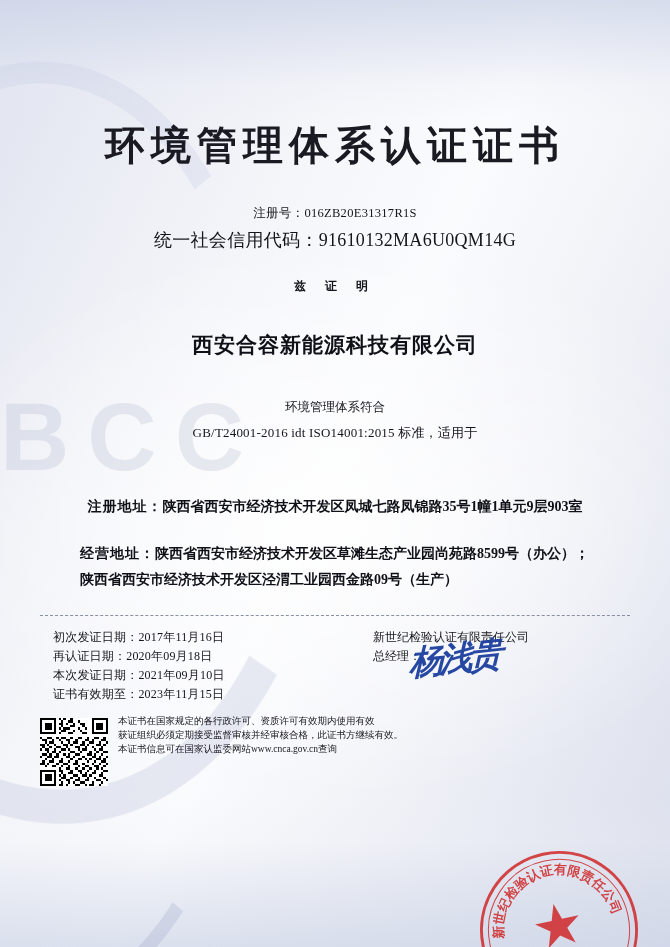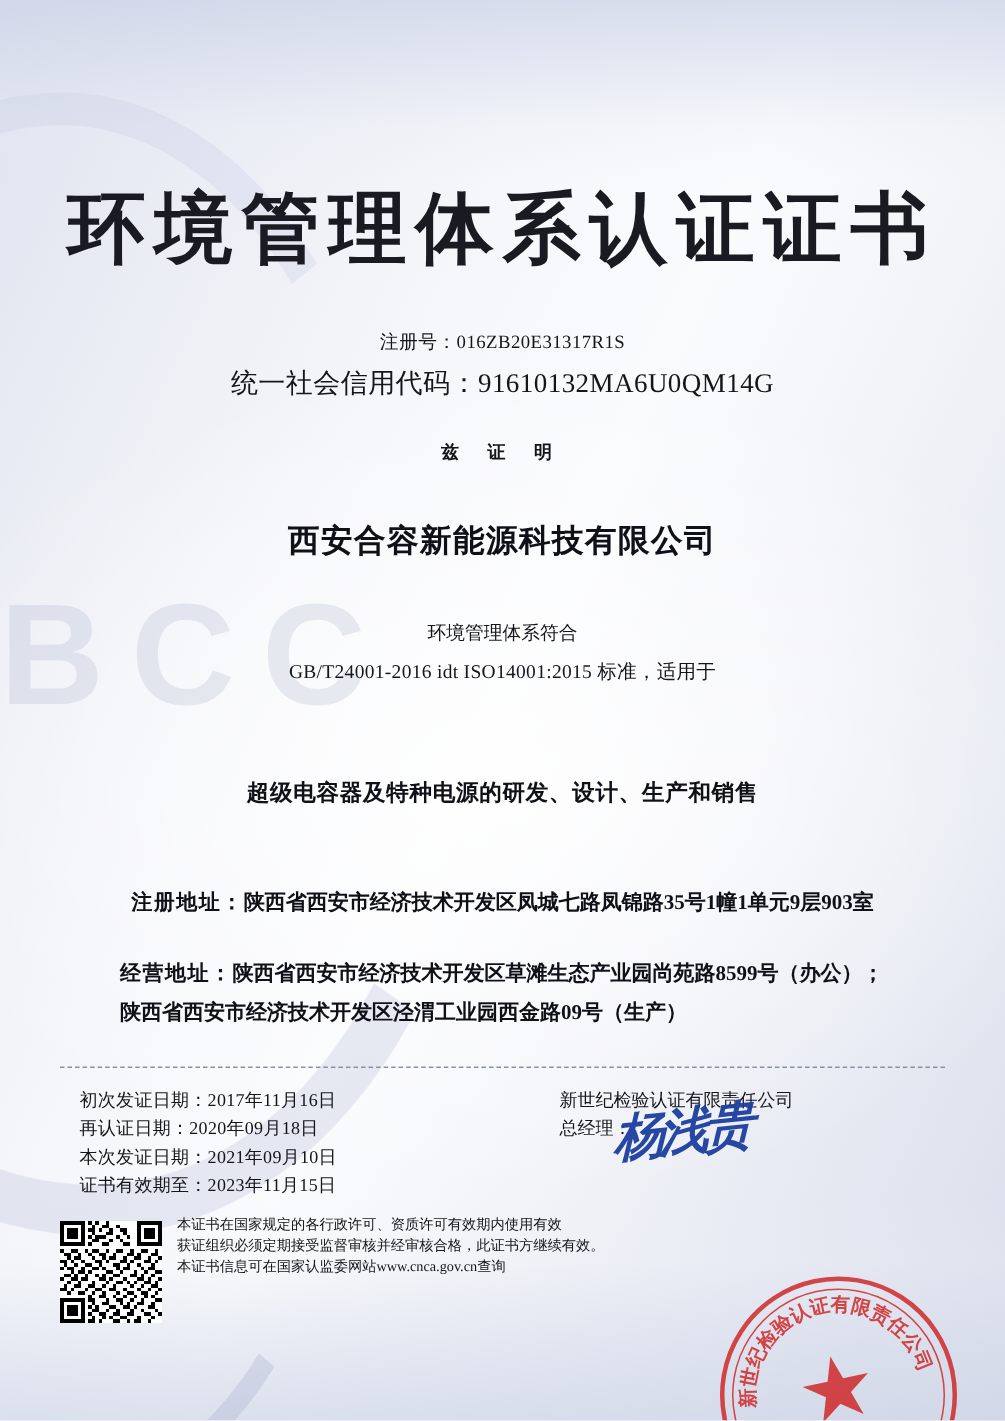--- a/index.html
+++ b/index.html
@@ -90,21 +90,21 @@
   .content {
     position: relative;
     z-index: 5;
     width: 670px;
     height: 947px;
   }
 
   .title {
     text-align: center;
     margin-top: 118px;
-    font-size: 52px;
+    font-size: 40px;
     letter-spacing: 6px;
     color: #1a1a22;
     font-weight: bold;
     font-family: "Liberation Serif", serif;
   }
 
   .regline {
     text-align: center;
     font-size: 12.5px;
     color: #15151c;
@@ -308,21 +308,20 @@
       <span>统一社会信用代码：</span><span>91610132MA6U0QM14G</span>
     </div>
 
     <div class="hereby">兹 证 明</div>
 
     <div class="company">西安合容新能源科技有限公司</div>
 
     <div class="std1">环境管理体系符合</div>
     <div class="std2">GB/T24001-2016 idt ISO14001:2015 标准，适用于</div>
 
-    <div class="scope">超级电容器及特种电源的研发、设计、生产和销售</div>
 
     <div class="addr-block">
       <div class="addr-row">
         <span class="lbl">注册地址：</span><span>陕西省西安市经济技术开发区凤城七路凤锦路35号1幢1单元9层903室</span>
       </div>
       <div class="addr-row second">
         <span class="lbl">经营地址：</span><span>陕西省西安市经济技术开发区草滩生态产业园尚苑路8599号（办公）；陕西省西安市经济技术开发区泾渭工业园西金路09号（生产）</span>
       </div>
     </div>
 

